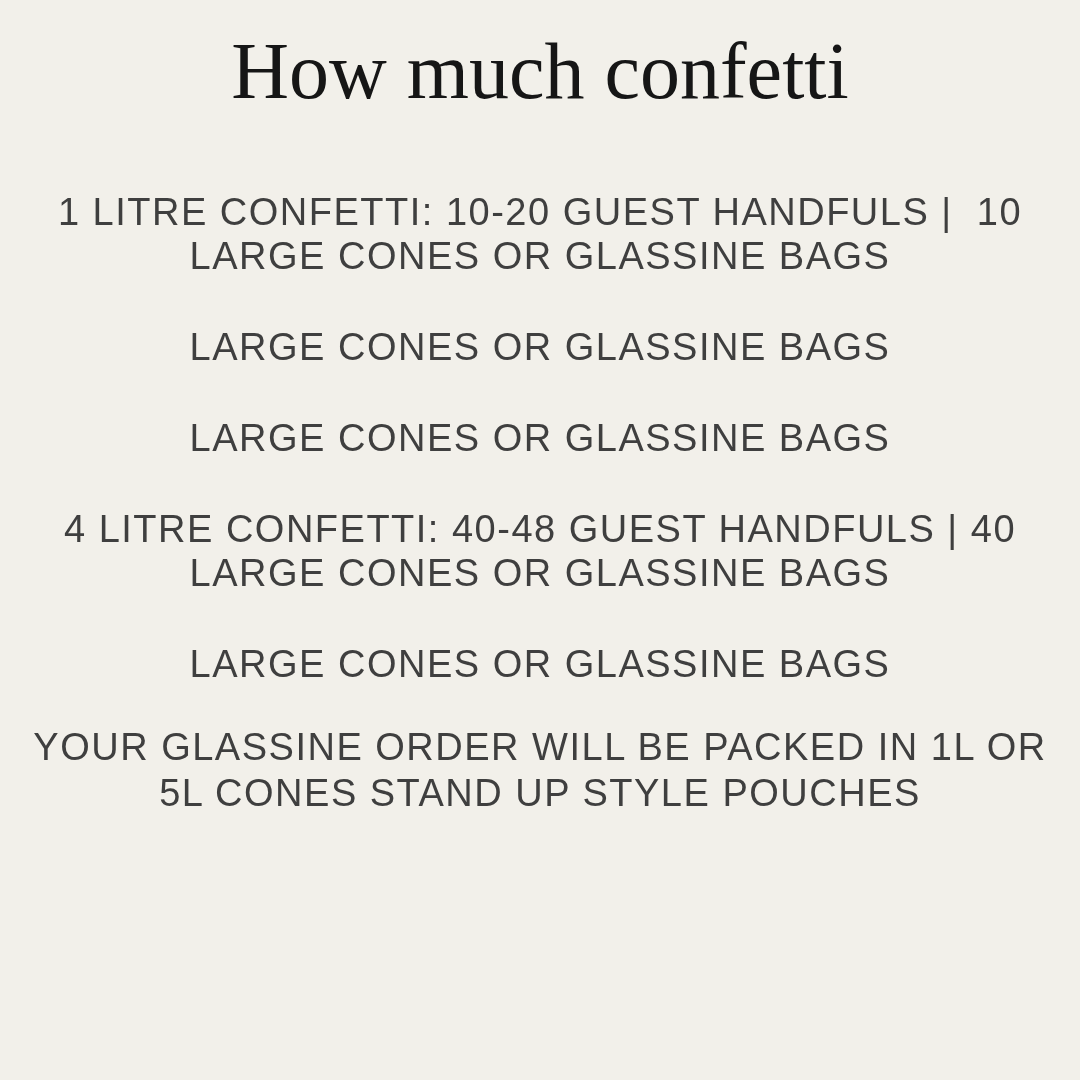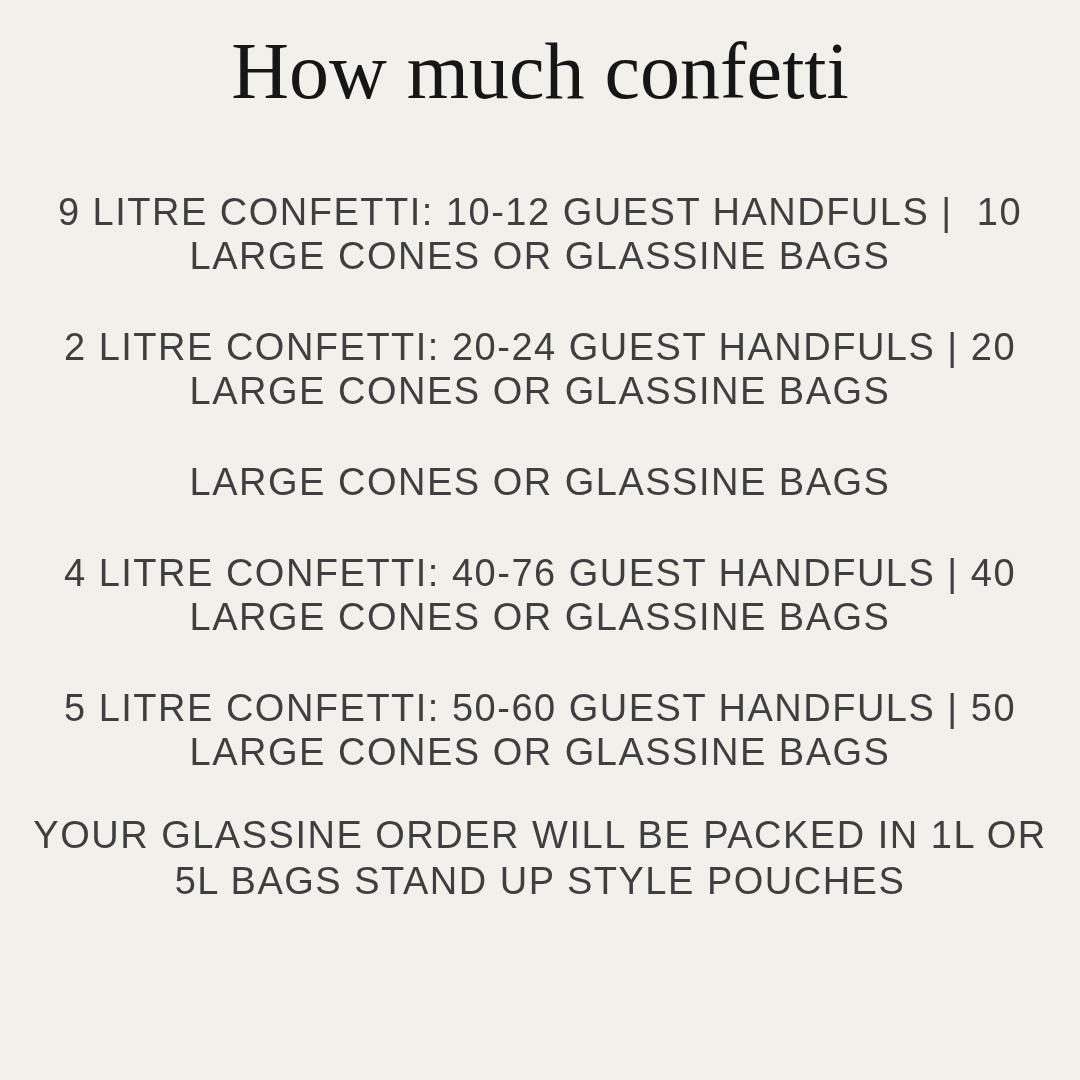--- a/index.html
+++ b/index.html
@@ -65,43 +65,41 @@
 
 <div class="page">
 
   <h1 class="title">
     <span class="tline">How much confetti</span>
   </h1>
 
   <div class="items">
 
     <p class="item">
-      <span class="iline">9 LITRE CONFETTI: 10-12 GUEST HANDFULS |  10</span>
-      <span class="iline">LARGE CONES OR GLASSINE BAGS</span>
-    </p>
-
-    <p class="item">
-      <span class="iline">2 LITRE CONFETTI: 20-24 GUEST HANDFULS | 20</span>
+      <span class="iline">1 LITRE CONFETTI: 10-20 GUEST HANDFULS |  10</span>
       <span class="iline">LARGE CONES OR GLASSINE BAGS</span>
     </p>
 
     <p class="item">
       <span class="iline">LARGE CONES OR GLASSINE BAGS</span>
     </p>
 
     <p class="item">
-      <span class="iline">4 LITRE CONFETTI: 40-76 GUEST HANDFULS | 40</span>
       <span class="iline">LARGE CONES OR GLASSINE BAGS</span>
     </p>
 
     <p class="item">
-      <span class="iline">5 LITRE CONFETTI: 50-60 GUEST HANDFULS | 50</span>
+      <span class="iline">4 LITRE CONFETTI: 40-48 GUEST HANDFULS | 40</span>
+      <span class="iline">LARGE CONES OR GLASSINE BAGS</span>
+    </p>
+
+    <p class="item">
       <span class="iline">LARGE CONES OR GLASSINE BAGS</span>
     </p>
 
   </div>
 
   <p class="footer">
     <span class="fline">YOUR GLASSINE ORDER WILL BE PACKED IN 1L OR</span>
-    <span class="fline">5L BAGS STAND UP STYLE POUCHES</span>
+    <span class="fline">5L CONES STAND UP STYLE POUCHES</span>
   </p>
 
 </div>
 
 </body></html>

